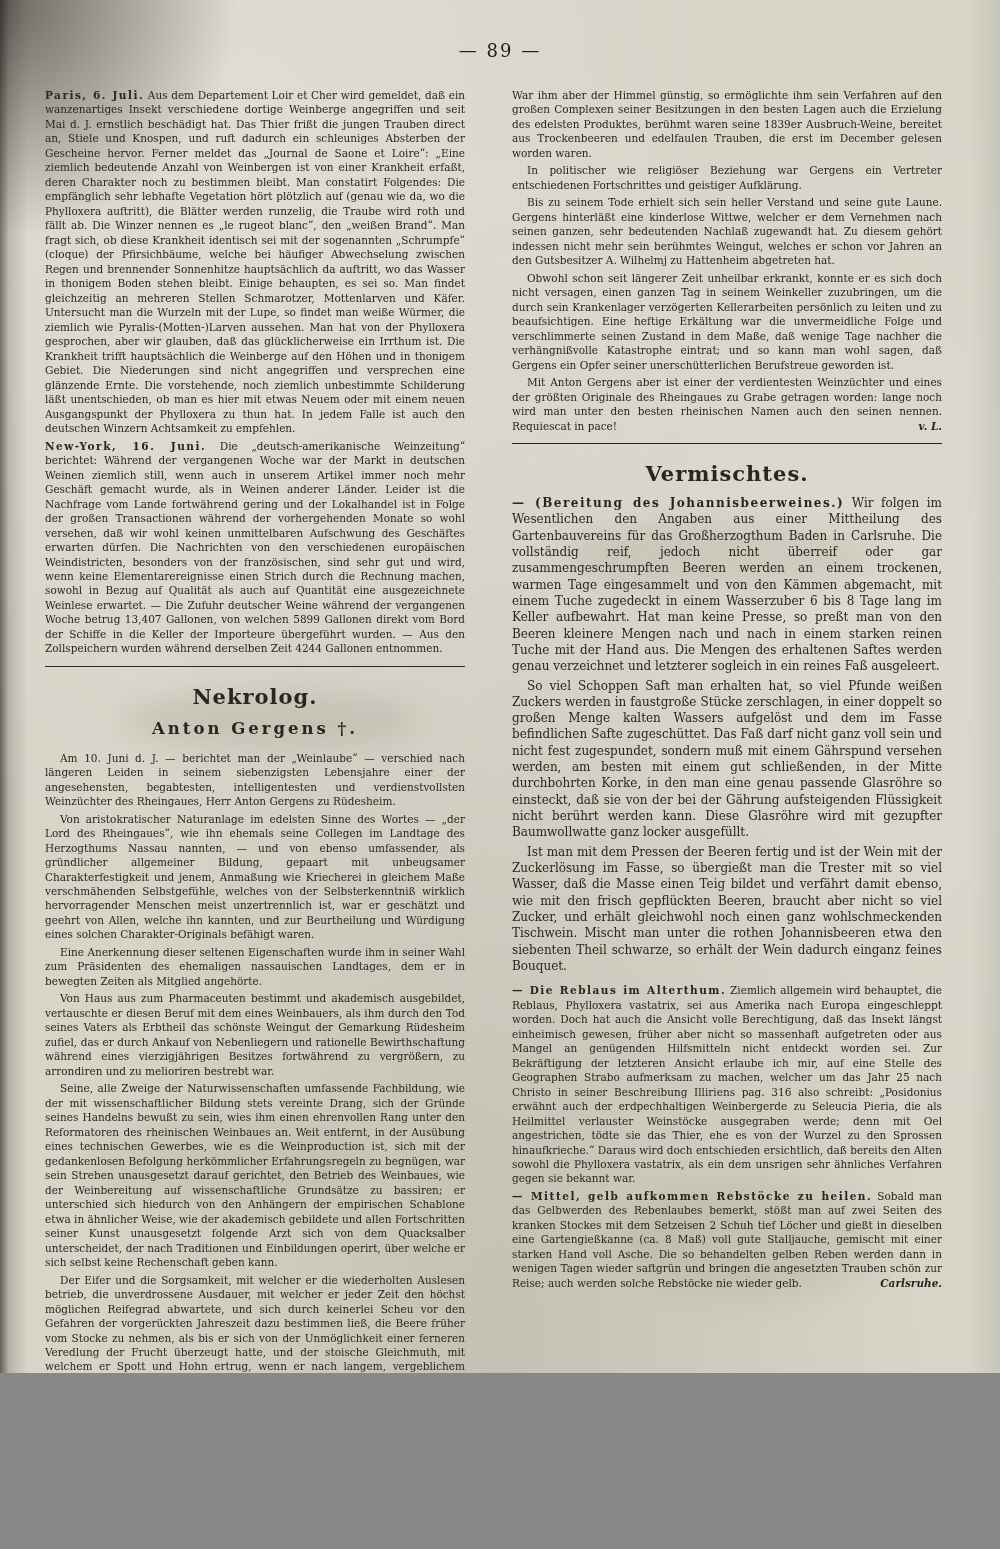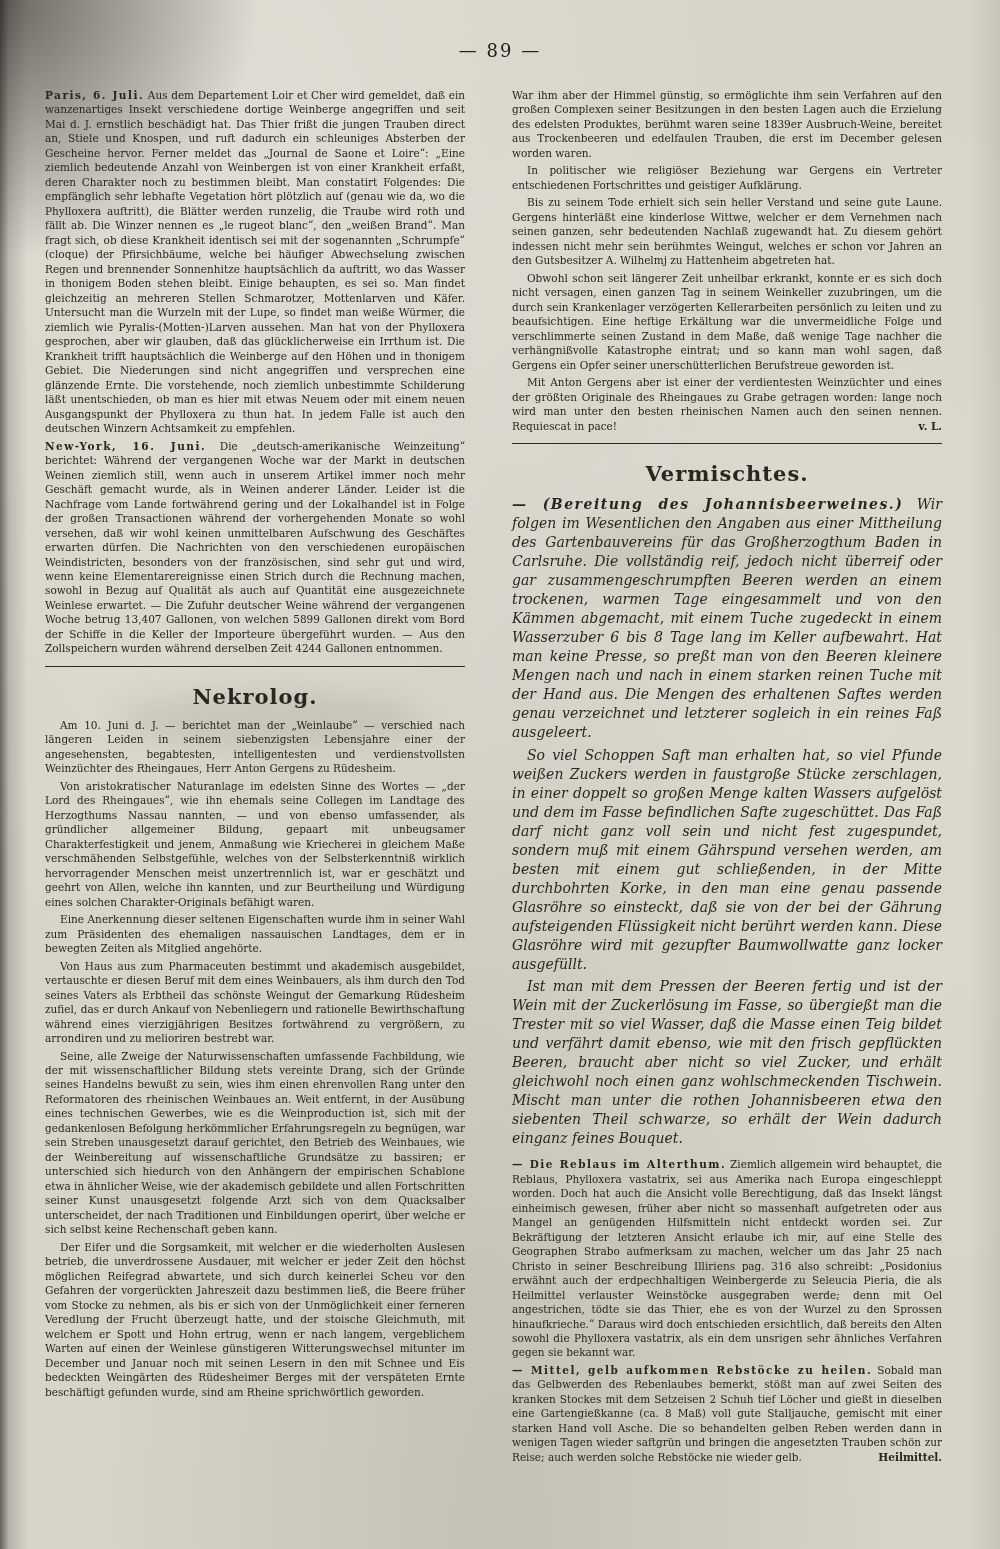--- a/index.html
+++ b/index.html
@@ -1,18 +1,18 @@
 <!DOCTYPE html>
 <html lang="de"><head>
 <meta charset="utf-8">
 <style>
   html,body{margin:0;padding:0;background:#888;}
   .page{
     position:relative;
-    width:1000px;height:1549px;
+    width:1000px;height:1373px;
     margin:0 auto;
     overflow:hidden;
     font-family:"DejaVu Serif","Liberation Serif",serif;
     color:#29261e;
     background:
       radial-gradient(circle at 0% 0%, rgba(10,8,5,0.55), rgba(10,8,5,0) 14%),
       radial-gradient(ellipse at 25% 12%, rgba(255,255,255,0.22), rgba(255,255,255,0) 45%),
       radial-gradient(ellipse at 75% 45%, rgba(255,255,255,0.15), rgba(255,255,255,0) 55%),
       radial-gradient(ellipse at 50% 100%, rgba(110,104,88,0.18), rgba(110,104,88,0) 60%),
       linear-gradient(90deg, rgba(30,26,20,0.62) 0px, rgba(30,26,20,0.18) 9px, rgba(30,26,20,0) 28px),
@@ -27,27 +27,27 @@
 
   .pageno{
     position:absolute;top:40px;left:0;right:0;
     text-align:center;font-size:18px;letter-spacing:2px;color:#23201a;
   }
   .col{position:absolute;top:88px;text-align:justify;}
   .col-left{left:45px;width:420px;}
   .col-right{left:512px;width:430px;}
 
   .body-sm{font-size:10.5px;line-height:1.38;}
-  .body-lg{font-size:14px;line-height:1.36;font-style:italic;}
+  .body-lg{font-size:12px;line-height:1.36;}
 
   p.para{margin:0 0 3px 0;text-indent:15px;}
   p.nind{text-indent:0;}
   .dateline{font-weight:bold;letter-spacing:1.5px;}
   .lead{font-weight:bold;letter-spacing:1.5px;}
-  .sig{float:right;font-weight:bold;margin-left:12px;}
+  .sig{float:right;font-weight:bold;margin-left:12px;font-style:italic;}
 
   .rule{border:none;border-top:1.6px solid #2b2820;margin:10px 0 12px 0;}
   .head-1{
     text-align:center;font-weight:bold;font-size:21px;margin:16px 0 6px 0;
     letter-spacing:1px;text-indent:0;
   }
   .head-2{
     text-align:center;font-weight:bold;font-size:16.5px;margin:0 0 10px 0;
     letter-spacing:3px;text-indent:0;
   }
@@ -70,20 +70,21 @@
       <span>Aus dem Departement Loir et Cher wird gemeldet, daß ein wanzenartiges Insekt verschiedene dortige Weinberge angegriffen und seit Mai d. J. ernstlich beschädigt hat. Das Thier frißt die jungen Trauben direct an, Stiele und Knospen, und ruft dadurch ein schleuniges Absterben der Gescheine hervor. Ferner meldet das „Journal de Saone et Loire“: „Eine ziemlich bedeutende Anzahl von Weinbergen ist von einer Krankheit erfaßt, deren Charakter noch zu bestimmen bleibt. Man constatirt Folgendes: Die empfänglich sehr lebhafte Vegetation hört plötzlich auf (genau wie da, wo die Phylloxera auftritt), die Blätter werden runzelig, die Traube wird roth und fällt ab. Die Winzer nennen es „le rugeot blanc“, den „weißen Brand“. Man fragt sich, ob diese Krankheit identisch sei mit der sogenannten „Schrumpfe“ (cloque) der Pfirsichbäume, welche bei häufiger Abwechselung zwischen Regen und brennender Sonnenhitze hauptsächlich da auftritt, wo das Wasser in thonigem Boden stehen bleibt. Einige behaupten, es sei so. Man findet gleichzeitig an mehreren Stellen Schmarotzer, Mottenlarven und Käfer. Untersucht man die Wurzeln mit der Lupe, so findet man weiße Würmer, die ziemlich wie Pyralis-(Motten-)Larven aussehen. Man hat von der Phylloxera gesprochen, aber wir glauben, daß das glücklicherweise ein Irrthum ist. Die Krankheit trifft hauptsächlich die Weinberge auf den Höhen und in thonigem Gebiet. Die Niederungen sind nicht angegriffen und versprechen eine glänzende Ernte. Die vorstehende, noch ziemlich unbestimmte Schilderung läßt unentschieden, ob man es hier mit etwas Neuem oder mit einem neuen Ausgangspunkt der Phylloxera zu thun hat. In jedem Falle ist auch den deutschen Winzern Achtsamkeit zu empfehlen.</span>
     </p>
     <p class="para nind">
       <span class="dateline">New-York, 16. Juni.</span>
       <span>Die „deutsch-amerikanische Weinzeitung“ berichtet: Während der vergangenen Woche war der Markt in deutschen Weinen ziemlich still, wenn auch in unserem Artikel immer noch mehr Geschäft gemacht wurde, als in Weinen anderer Länder. Leider ist die Nachfrage vom Lande fortwährend gering und der Lokalhandel ist in Folge der großen Transactionen während der vorhergehenden Monate so wohl versehen, daß wir wohl keinen unmittelbaren Aufschwung des Geschäftes erwarten dürfen. Die Nachrichten von den verschiedenen europäischen Weindistricten, besonders von der französischen, sind sehr gut und wird, wenn keine Elementarereignisse einen Strich durch die Rechnung machen, sowohl in Bezug auf Qualität als auch auf Quantität eine ausgezeichnete Weinlese erwartet. — Die Zufuhr deutscher Weine während der vergangenen Woche betrug 13,407 Gallonen, von welchen 5899 Gallonen direkt vom Bord der Schiffe in die Keller der Importeure übergeführt wurden. — Aus den Zollspeichern wurden während derselben Zeit 4244 Gallonen entnommen.</span>
     </p>
 
     <hr class="rule">
 
     <p class="head-1">Nekrolog.</p>
+    <p class="head-2">Anton Gergens †.</p>
 
     <p class="para">Am 10. Juni d. J. — berichtet man der „Weinlaube“ — verschied nach längeren Leiden in seinem siebenzigsten Lebensjahre einer der angesehensten, begabtesten, intelligentesten und verdienstvollsten Weinzüchter des Rheingaues, Herr Anton Gergens zu Rüdesheim.</p>
     <p class="para">Von aristokratischer Naturanlage im edelsten Sinne des Wortes — „der Lord des Rheingaues“, wie ihn ehemals seine Collegen im Landtage des Herzogthums Nassau nannten, — und von ebenso umfassender, als gründlicher allgemeiner Bildung, gepaart mit unbeugsamer Charakterfestigkeit und jenem, Anmaßung wie Kriecherei in gleichem Maße verschmähenden Selbstgefühle, welches von der Selbsterkenntniß wirklich hervorragender Menschen meist unzertrennlich ist, war er geschätzt und geehrt von Allen, welche ihn kannten, und zur Beurtheilung und Würdigung eines solchen Charakter-Originals befähigt waren.</p>
     <p class="para">Eine Anerkennung dieser seltenen Eigenschaften wurde ihm in seiner Wahl zum Präsidenten des ehemaligen nassauischen Landtages, dem er in bewegten Zeiten als Mitglied angehörte.</p>
     <p class="para">Von Haus aus zum Pharmaceuten bestimmt und akademisch ausgebildet, vertauschte er diesen Beruf mit dem eines Weinbauers, als ihm durch den Tod seines Vaters als Erbtheil das schönste Weingut der Gemarkung Rüdesheim zufiel, das er durch Ankauf von Nebenliegern und rationelle Bewirthschaftung während eines vierzigjährigen Besitzes fortwährend zu vergrößern, zu arrondiren und zu melioriren bestrebt war.</p>
     <p class="para">Seine, alle Zweige der Naturwissenschaften umfassende Fachbildung, wie der mit wissenschaftlicher Bildung stets vereinte Drang, sich der Gründe seines Handelns bewußt zu sein, wies ihm einen ehrenvollen Rang unter den Reformatoren des rheinischen Weinbaues an. Weit entfernt, in der Ausübung eines technischen Gewerbes, wie es die Weinproduction ist, sich mit der gedankenlosen Befolgung herkömmlicher Erfahrungsregeln zu begnügen, war sein Streben unausgesetzt darauf gerichtet, den Betrieb des Weinbaues, wie der Weinbereitung auf wissenschaftliche Grundsätze zu bassiren; er unterschied sich hiedurch von den Anhängern der empirischen Schablone etwa in ähnlicher Weise, wie der akademisch gebildete und allen Fortschritten seiner Kunst unausgesetzt folgende Arzt sich von dem Quacksalber unterscheidet, der nach Traditionen und Einbildungen operirt, über welche er sich selbst keine Rechenschaft geben kann.</p>
     <p class="para">Der Eifer und die Sorgsamkeit, mit welcher er die wiederholten Auslesen betrieb, die unverdrossene Ausdauer, mit welcher er jeder Zeit den höchst möglichen Reifegrad abwartete, und sich durch keinerlei Scheu vor den Gefahren der vorgerückten Jahreszeit dazu bestimmen ließ, die Beere früher vom Stocke zu nehmen, als bis er sich von der Unmöglichkeit einer ferneren Veredlung der Frucht überzeugt hatte, und der stoische Gleichmuth, mit welchem er Spott und Hohn ertrug, wenn er nach langem, vergeblichem Warten auf einen der Weinlese günstigeren Witterungswechsel mitunter im December und Januar noch mit seinen Lesern in den mit Schnee und Eis bedeckten Weingärten des Rüdesheimer Berges mit der verspäteten Ernte beschäftigt gefunden wurde, sind am Rheine sprichwörtlich geworden.</p>
   </div>
 
   <div class="col col-right body-sm">
@@ -115,17 +116,17 @@
       <p class="para nind">
         <span class="lead">— Die Reblaus im Alterthum.</span>
         <span>Ziemlich allgemein wird behauptet, die Reblaus, Phylloxera vastatrix, sei aus Amerika nach Europa eingeschleppt worden. Doch hat auch die Ansicht volle Berechtigung, daß das Insekt längst einheimisch gewesen, früher aber nicht so massenhaft aufgetreten oder aus Mangel an genügenden Hilfsmitteln nicht entdeckt worden sei. Zur Bekräftigung der letzteren Ansicht erlaube ich mir, auf eine Stelle des Geographen Strabo aufmerksam zu machen, welcher um das Jahr 25 nach Christo in seiner Beschreibung Illiriens pag. 316 also schreibt: „Posidonius erwähnt auch der erdpechhaltigen Weinbergerde zu Seleucia Pieria, die als Heilmittel verlauster Weinstöcke ausgegraben werde; denn mit Oel angestrichen, tödte sie das Thier, ehe es von der Wurzel zu den Sprossen hinaufkrieche.“ Daraus wird doch entschieden ersichtlich, daß bereits den Alten sowohl die Phylloxera vastatrix, als ein dem unsrigen sehr ähnliches Verfahren gegen sie bekannt war.</span>
       </p>
     </div>
 
     <div>
       <p class="para nind">
         <span class="lead">— Mittel, gelb aufkommen Rebstöcke zu heilen.</span>
         <span>Sobald man das Gelbwerden des Rebenlaubes bemerkt, stößt man auf zwei Seiten des kranken Stockes mit dem Setzeisen 2 Schuh tief Löcher und gießt in dieselben eine Gartengießkanne (ca. 8 Maß) voll gute Stalljauche, gemischt mit einer starken Hand voll Asche. Die so behandelten gelben Reben werden dann in wenigen Tagen wieder saftgrün und bringen die angesetzten Trauben schön zur Reise; auch werden solche Rebstöcke nie wieder gelb.</span>
-        <span class="sig">Heilmittel.</span>
+        <span class="sig">Carlsruhe.</span>
       </p>
     </div>
   </div>
 </div>
 
 </body></html>

